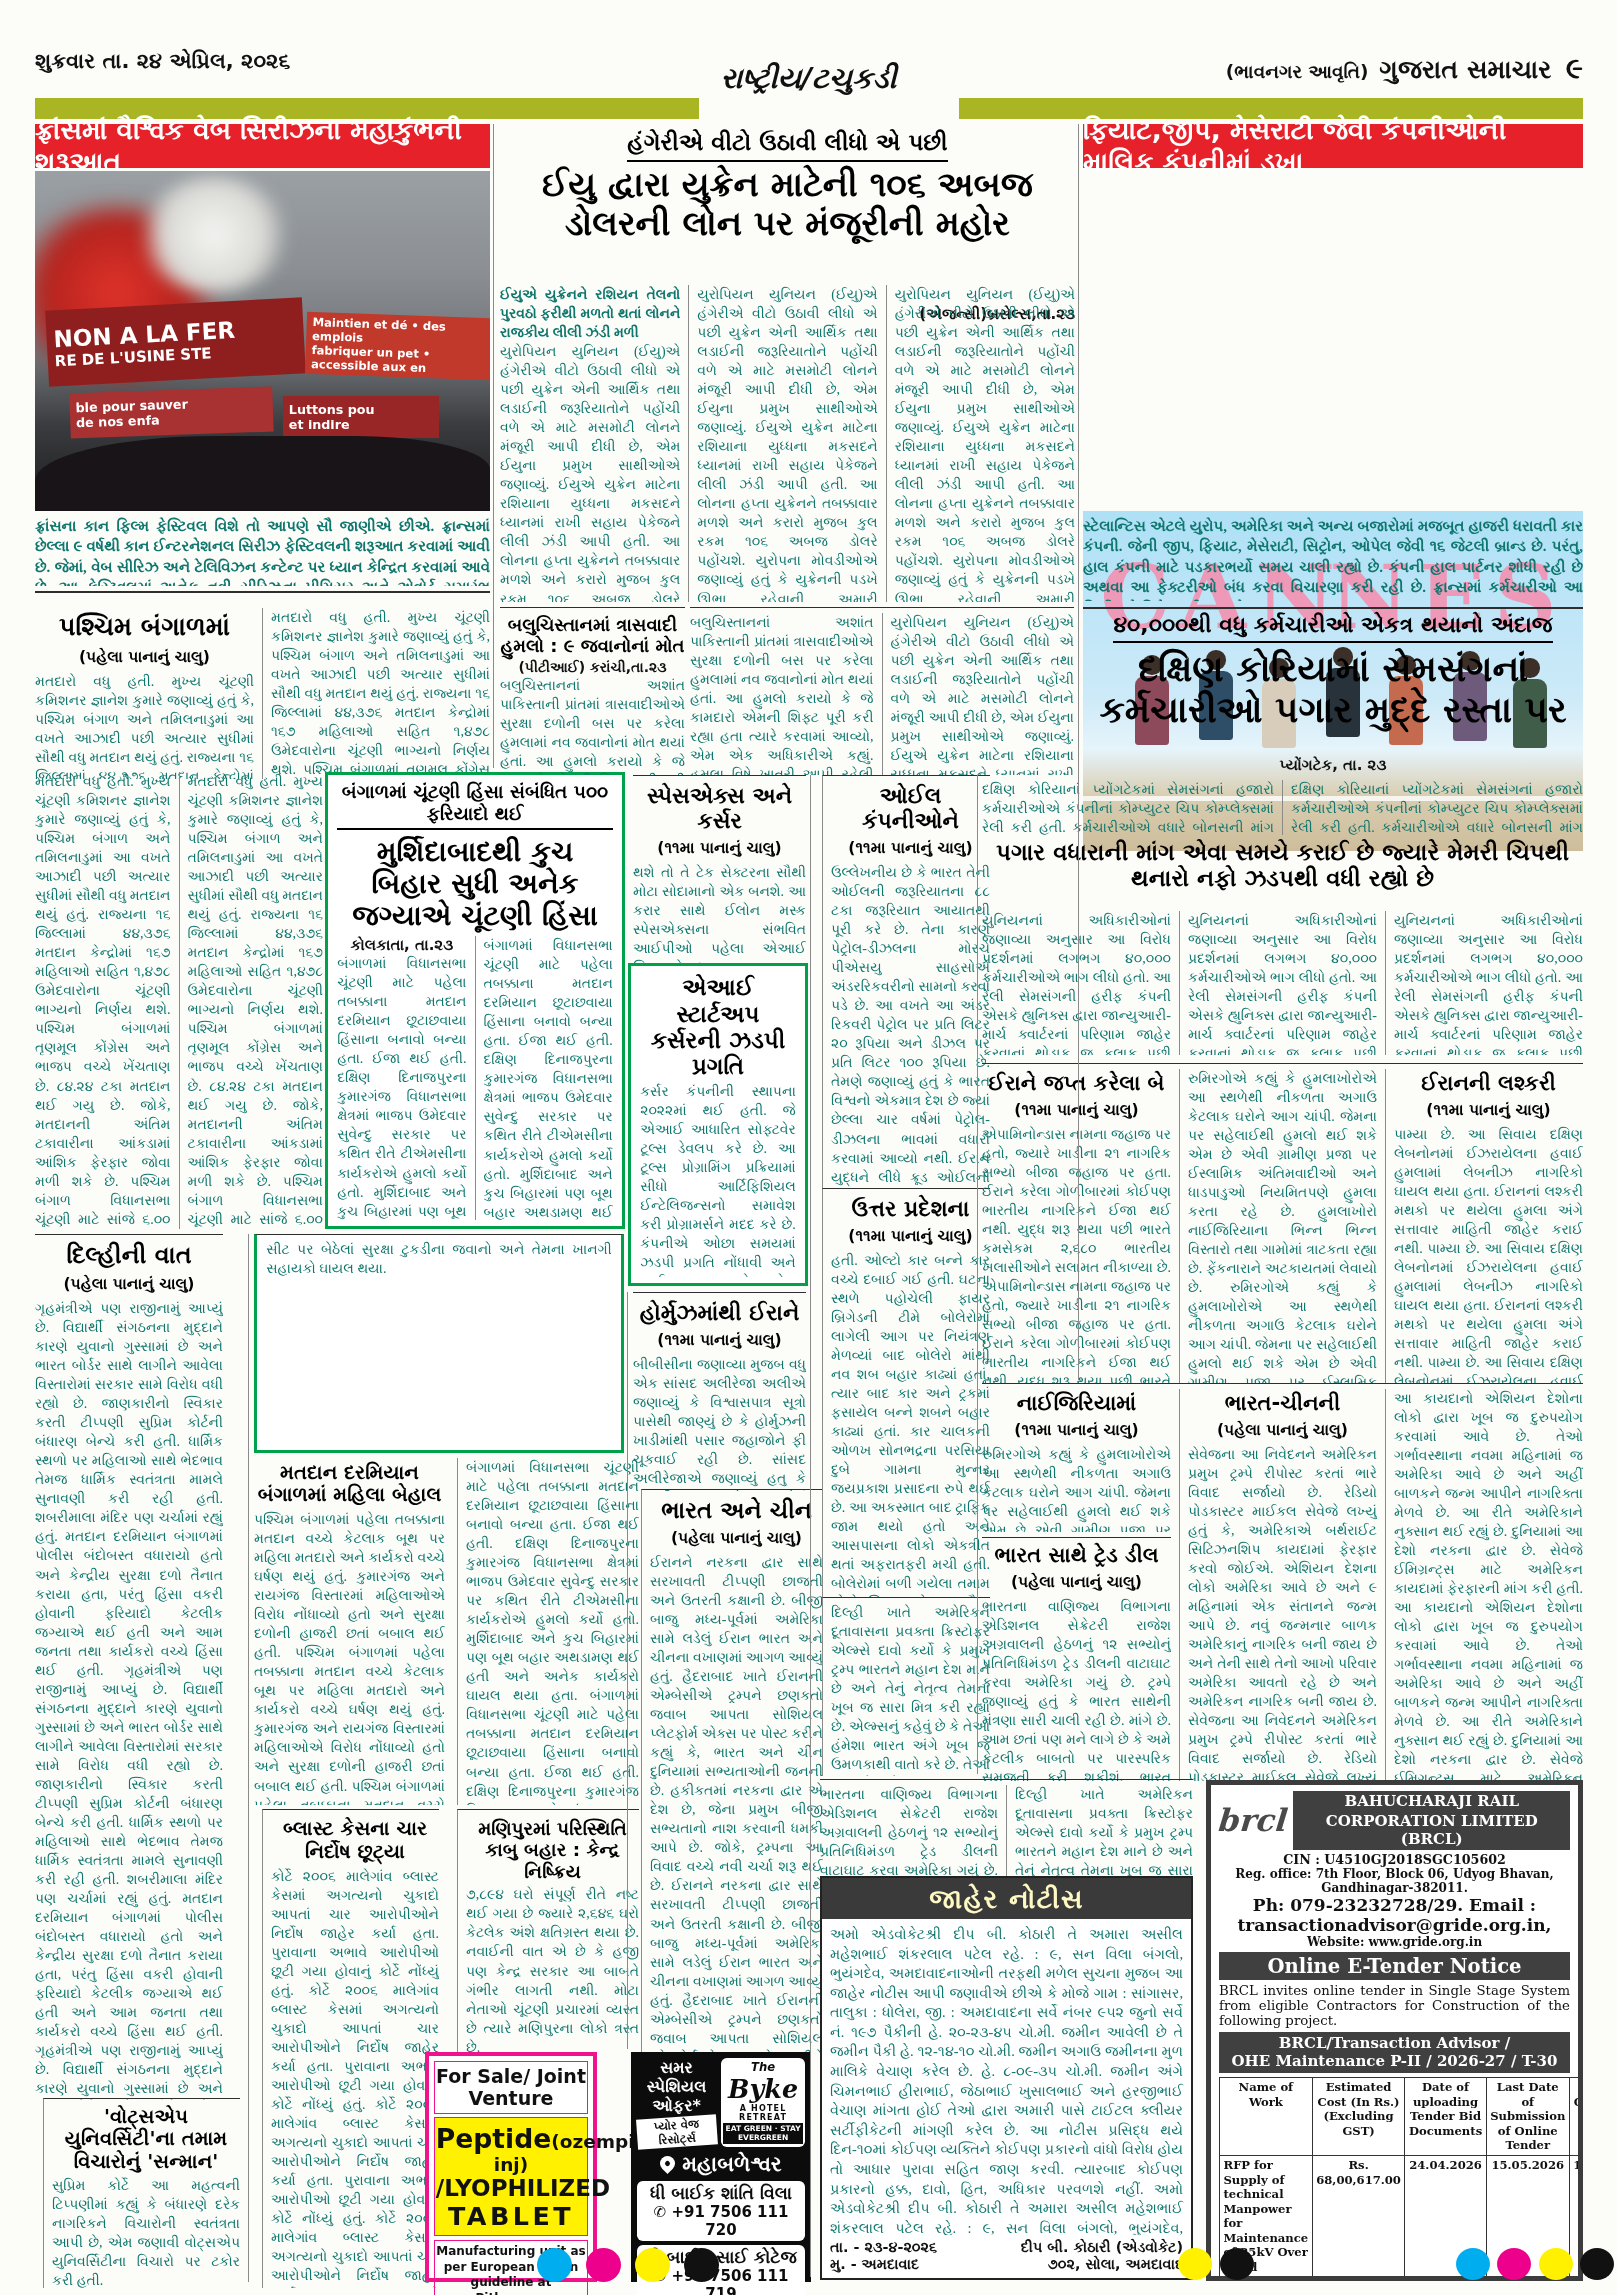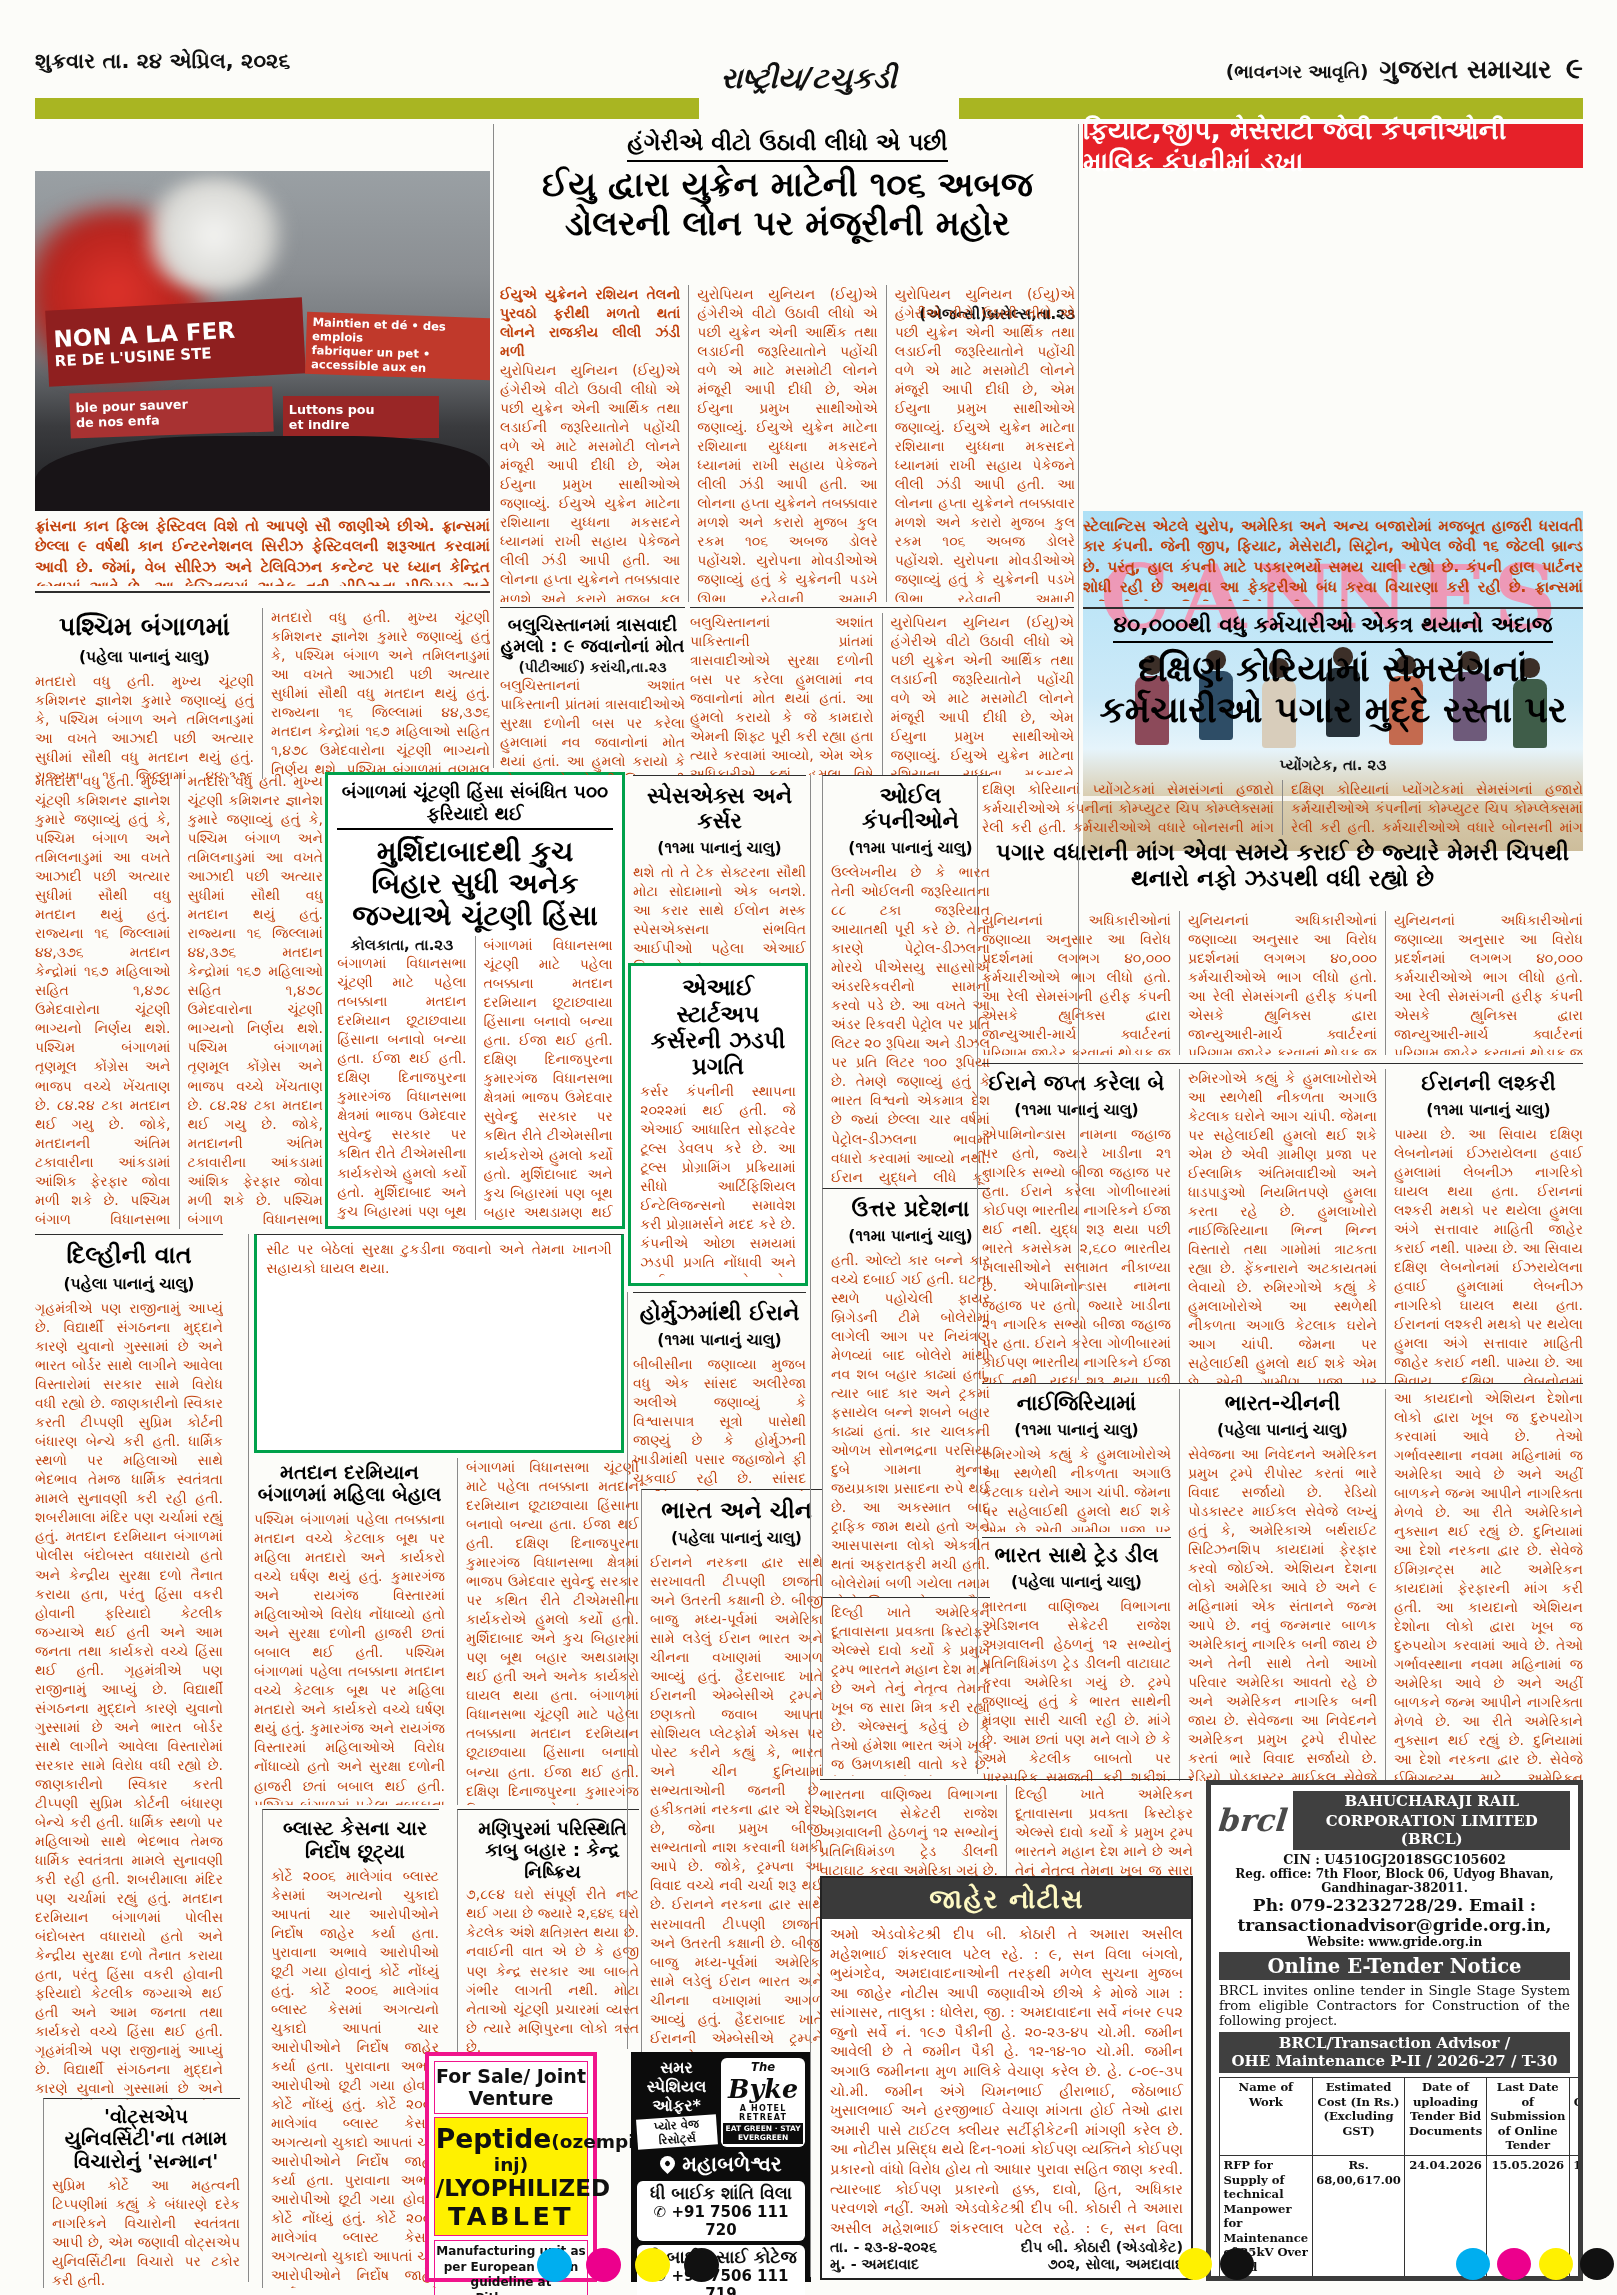--- a/index.html
+++ b/index.html
@@ -1,19 +1,19 @@
 <!DOCTYPE html>
 <html style="font-size:9.2px"><head>
 <meta charset="utf-8">
 <style>
   html,body{margin:0;padding:0;background:#e8e8e4;}
   #page{position:relative;width:1617px;height:2295px;background:#fcfcf9;overflow:hidden;
         font-family:"DejaVu Sans","Liberation Sans",sans-serif;color:#111;}
   .abs{position:absolute;}
-  .bodytxt{font-size:14px;line-height:1.36;text-align:justify;color:#c2410c;}
+  .bodytxt{font-size:14px;line-height:1.36;text-align:justify;color:#0f766e;font-family:Liberation Serif, serif;}
   .cols{display:flex;}
   .col{display:flex;flex-direction:column;overflow:hidden;min-width:0;flex:1 1 0;}
   .col + .col{border-left:0.9px solid #8a8a8a;padding-left:8px;margin-left:8px;}
   .fill{flex:1 1 0;overflow:hidden;min-height:0;}
   .arthead{font-weight:bold;text-align:center;color:#000;line-height:1.15;}
   .contline{font-weight:bold;text-align:center;font-size:15.6px;padding:3.5px 0 5.8px 0;color:#000;}
   .kicker{font-weight:bold;text-align:center;color:#000;}
   .kicker > span{display:inline-block;border-bottom:2.3px solid #000;padding-bottom:3.5px;}
   .banner{background:#e62129;color:#fff;font-weight:bold;display:flex;align-items:center;justify-content:center;font-size:26.6px;}
   .greenbar{background:#a9b522;}
@@ -61,20 +61,21 @@
   <div class="abs" style="left:35px;top:49px;font-size:21px;font-weight:bold;">શુક્રવાર તા. ૨૪ એપ્રિલ, ૨૦૨૬</div>
   <div class="abs" style="left:713px;top:61px;width:191px;text-align:center;font-size:29px;font-weight:bold;font-style:italic;">રાષ્ટ્રીય/ટચુકડી</div>
   <div class="abs" style="left:982px;top:51px;width:601px;text-align:right;">
     <span style="font-size:18.5px;font-weight:bold;">(ભાવનગર આવૃતિ)</span>
     <span class="masthead" style="font-size:25.4px;margin-left:8px;">ગુજરાત સમાચાર</span>
     <span style="font-size:29px;font-weight:bold;margin-left:11.6px;">૯</span>
   </div>
   <div class="abs greenbar" style="left:35px;top:98px;width:664px;height:21px;"></div>
   <div class="abs greenbar" style="left:959px;top:98px;width:624px;height:21px;"></div>
 
+  <div class="abs banner" style="left:35px;top:124px;width:455px;height:44px;">ફ્રાંસમાં વૈશ્વિક વેબ સિરીઝના મહાકુંભની શરૂઆત</div>
   <div class="abs photo ph-france" style="left:35px;top:171px;width:455px;height:340px;">
     <div class="smoke-red" style="left:-23px;top:35px;width:208px;height:173px;background:radial-gradient(circle,#e0332b 0%,#b3221c 55%,transparent 75%);"></div>
     <div class="smoke-red" style="left:104px;top:5.8px;width:150px;height:116px;background:radial-gradient(circle,#f4f4f2 0%,#d8d8d4 55%,transparent 78%);filter:blur(8px);"></div>
     <div class="fr-banner" style="left:11.6px;top:133px;width:243px;height:69px;background:#8f1f1f;transform:rotate(-3deg);padding:3.5px 7px;">
       <span style="font-size:23px;">NON A LA FER</span>
       <span style="font-size:15px;">RE DE L'USINE STE</span>
     </div>
     <div class="fr-banner" style="left:271px;top:144px;width:173px;height:55px;background:#c0392b;transform:rotate(2deg);padding:3.5px 5.8px;">
       <span style="font-size:11.6px;">Maintien et dé • des emplois</span>
       <span style="font-size:11.6px;">fabriquer un pet • accessible aux en</span>

